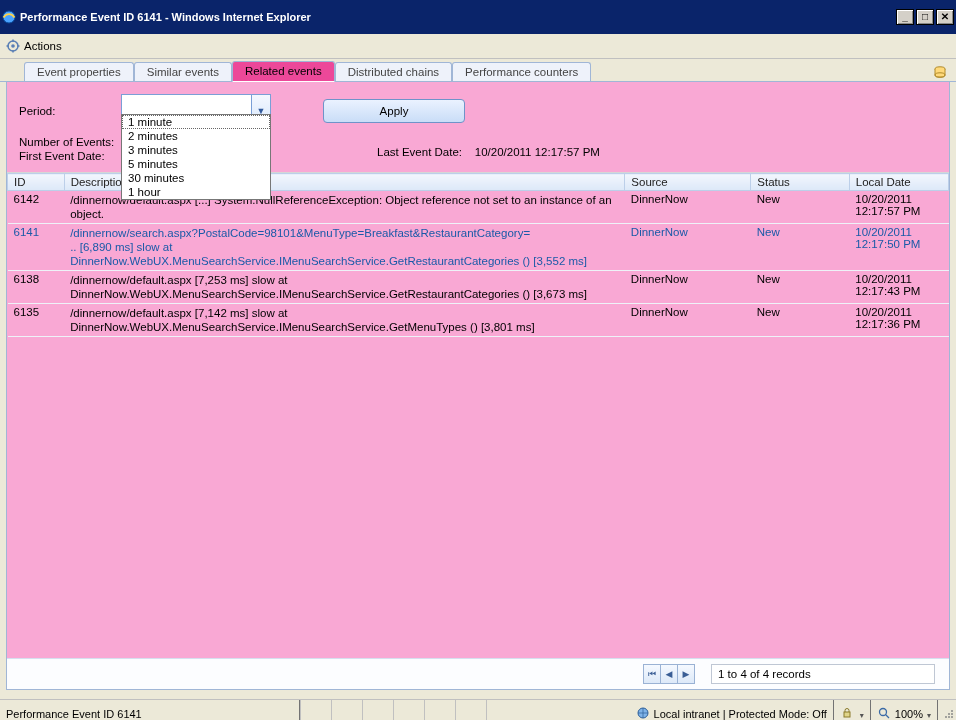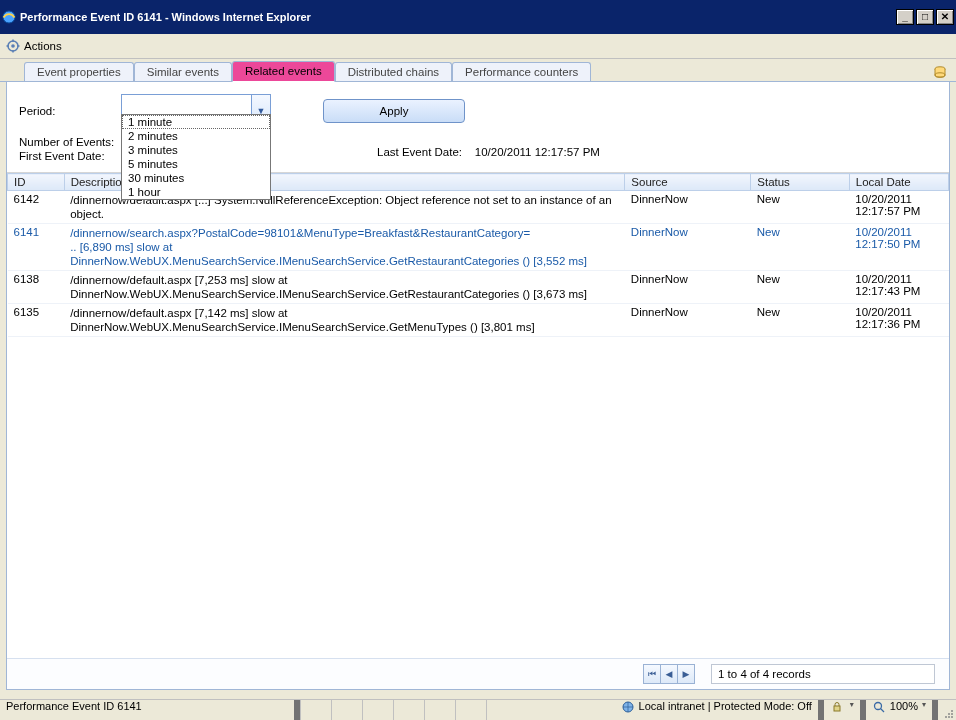--- a/index.html
+++ b/index.html
@@ -88,21 +88,21 @@
     display: flex; align-items: center; gap: 6px;
     position: relative; top: 2px;
   }
   .db-icon {
     width: 16px; height: 16px;
     display: inline-flex; align-items:center; justify-content:center;
   }
 
   
   .panel {
-    background: #ffffff;
+    background: #f9a8d4;
     border: 1px solid #a0b6d6;
     border-top: none;
     margin: 0 6px;
     height: 608px;
     position: relative;
     box-sizing: border-box;
     overflow: hidden;
   }
   
   .filter-row {
@@ -232,23 +232,23 @@
   
   .statusbar {
     height: 20px;
     border-top: 1px solid #c0c0c0;
     background: #ece9d8;
     display: flex; align-items: center;
     font-size: 11px;
     position: absolute; bottom: 0; left: 0; right: 0;
   }
   .statusbar .cell {
-    border-right: 6px solid #737373;
+    border-right: 1px solid #737373;
     height: 100%;
-    display: flex; align-items: flex-start;
+    display: flex; align-items: flex-end;
     padding: 0 6px;
     box-sizing: border-box;
   }
   .statusbar .tiny-icon { width:14px; height:14px; margin-right:4px; display:inline-flex; align-items:center; justify-content:center;}
   .statusbar .resize {
     width: 16px; height: 100%;
     display:flex; align-items:flex-end; justify-content:flex-end; padding:1px;
   }
   .statusbar .splitters {
     display:flex; height:100%;

